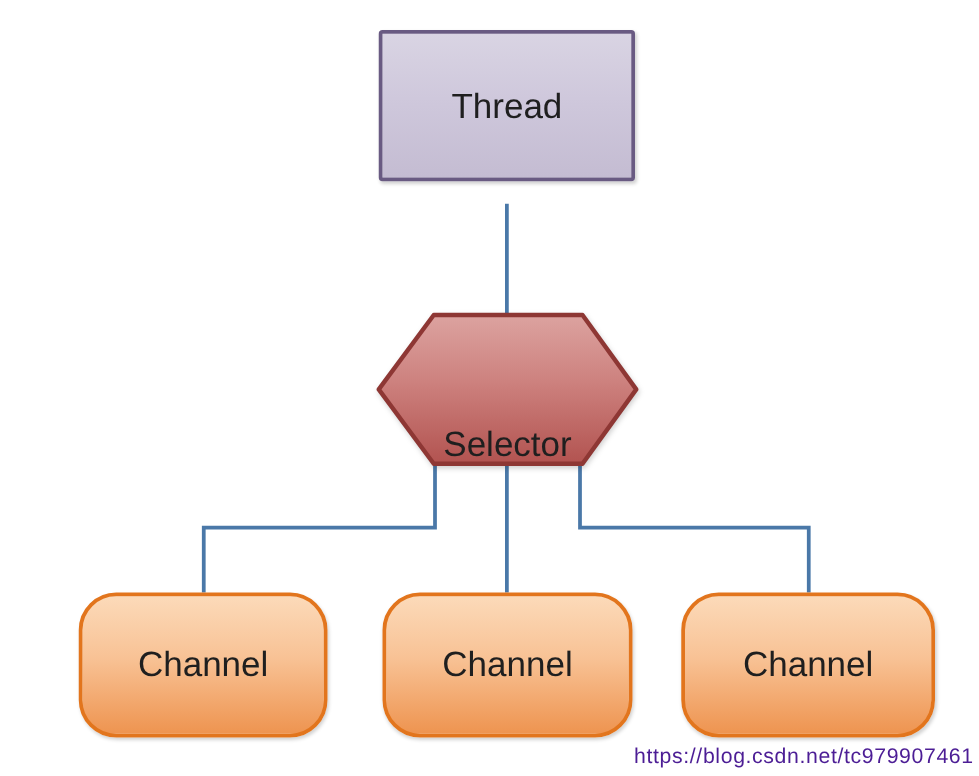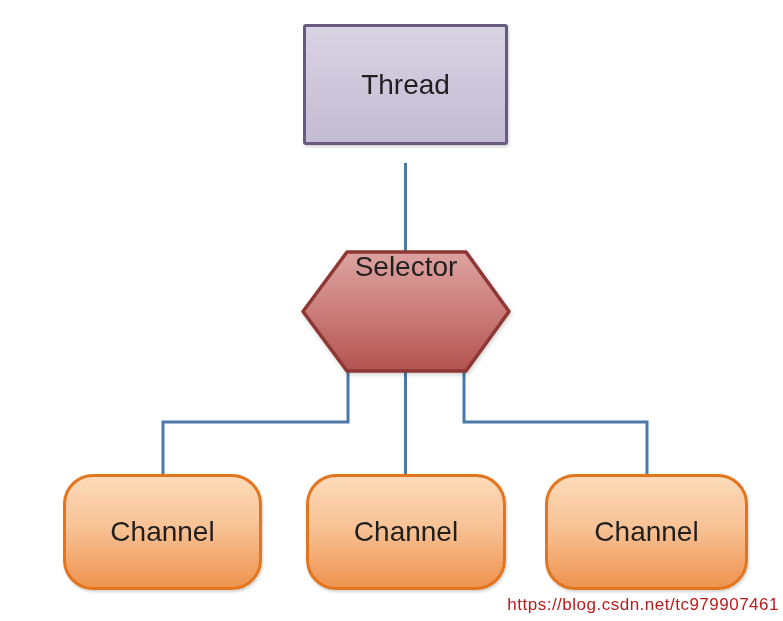--- a/index.html
+++ b/index.html
@@ -64,31 +64,31 @@
   .node-channel.c1 { left: 63px;  width: 199px; }
   .node-channel.c2 { left: 306px; width: 200px; }
   .node-channel.c3 { left: 545px; width: 203px; }
   .selector-label {
     position: absolute;
     left: 303px;
     top: 251px;
     width: 206px;
     height: 121px;
     display: flex;
-    align-items: flex-start;
+    align-items: flex-end;
     justify-content: center;
     color: #1f1f1f;
     font-size: 28px;
     pointer-events: none;
   }
   .watermark {
     position: absolute;
     right: 4px;
     bottom: 6px;
-    color: #b91c1c;
+    color: #4c1d95;
     font-size: 17px;
     letter-spacing: 0.5px;
     white-space: nowrap;
   }
 </style>
 </head>
 <body>
 
 <div class="canvas">
 

